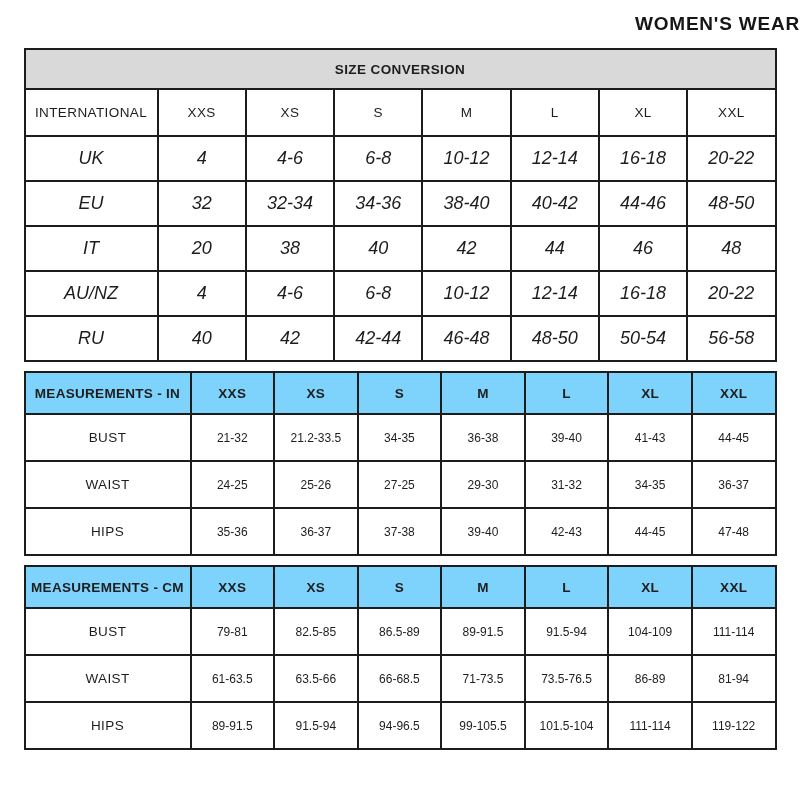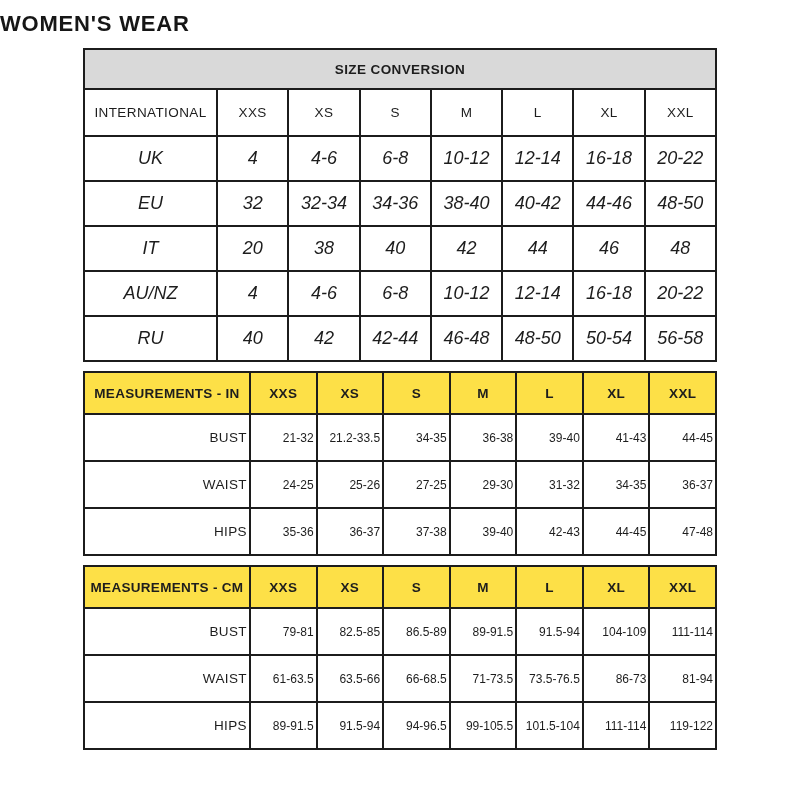--- a/index.html
+++ b/index.html
@@ -5,32 +5,32 @@
   * { box-sizing: border-box; }
   html, body {
     margin: 0; padding: 0;
     width: 800px; height: 800px;
     background: #ffffff;
     font-family: "Liberation Sans", sans-serif;
     color: #1d1d1d;
   }
   .page { width: 800px; padding-top: 10px; }
   .page-title {
-    text-align: left;
-    font-size: 22px;
+    text-align: right;
+    font-size: 19px;
     font-weight: 700;
     letter-spacing: 0.8px;
     color: #161616;
     margin: 2px 0 12px 0;
     line-height: 24px;
   }
   table {
     border-collapse: collapse;
     table-layout: fixed;
-    width: 634px;
+    width: 753px;
     margin: 0 auto;
     padding-left: 12px;
   }
   .tbl-gap { height: 9px; }
   td, th {
     border: 2px solid #1c1c1c;
     text-align: center;
     vertical-align: middle;
     padding: 0 2px;
     overflow: hidden;
@@ -42,26 +42,26 @@
     background: #d9d9d9;
     font-weight: 700;
     font-size: 13.5px;
     letter-spacing: 0.4px;
   }
   .t1 .head-row td { height: 47px; font-size: 13.5px; letter-spacing: 0.4px; }
   .t1 .data-row td { height: 45px; font-size: 18px; font-style: italic; }
   
   .t2 .head-row td {
     height: 42px;
-    background: #fde047;
+    background: #7dd3fc;
     font-weight: 700;
     font-size: 13.5px;
     letter-spacing: 0.3px;
   }
-  .t2 .data-row td { height: 47px; font-size: 12px; text-align: right; }
+  .t2 .data-row td { height: 47px; font-size: 12px; }
   .t2 .data-row td.row-label { font-size: 13.5px; letter-spacing: 0.4px; }
 </style>
 </head>
 <body>
 
 <div class="page">
 
   <div class="page-title">WOMEN'S WEAR</div>
 
   <table class="t1">
@@ -212,21 +212,21 @@
       <td>104-109</td>
       <td>111-114</td>
     </tr>
     <tr class="data-row">
       <td class="row-label">WAIST</td>
       <td>61-63.5</td>
       <td>63.5-66</td>
       <td>66-68.5</td>
       <td>71-73.5</td>
       <td>73.5-76.5</td>
-      <td>86-73</td>
+      <td>86-89</td>
       <td>81-94</td>
     </tr>
     <tr class="data-row">
       <td class="row-label">HIPS</td>
       <td>89-91.5</td>
       <td>91.5-94</td>
       <td>94-96.5</td>
       <td>99-105.5</td>
       <td>101.5-104</td>
       <td>111-114</td>

